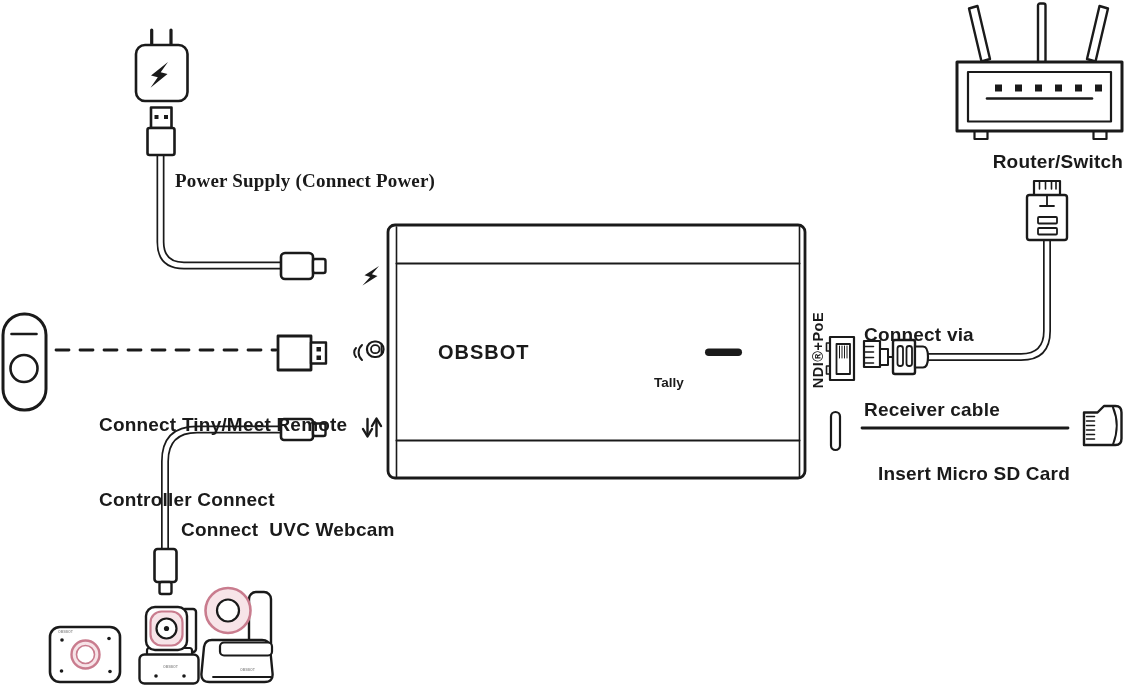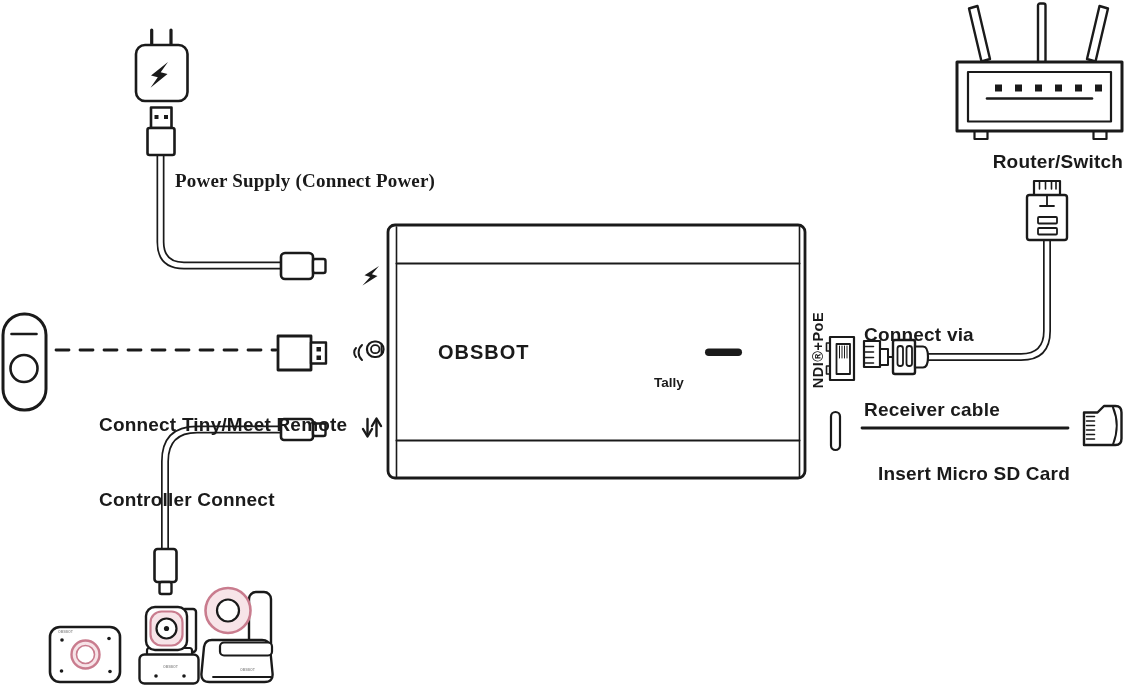--- a/index.html
+++ b/index.html
@@ -212,20 +212,21 @@
     </g>
   </svg>
 
   <div class="label" style="left:175px;top:168px;font-family:Liberation Serif, serif;">Power Supply (Connect Power)</div>
 
   <div class="label" style="left:55px;top:362px;margin-left:44px;">
     <div>Connect Tiny/Meet Remote</div>
     <div>Controller Connect</div>
   </div>
 
+  <div class="label" style="left:181px;top:517px;">Connect  UVC Webcam</div>
 
   <div class="label center" style="left:957px;top:149px;width:166px;">Router/Switch</div>
 
   <div class="label" style="left:864px;top:272px;">
     <div>Connect via</div>
     <div>Receiver cable</div>
   </div>
 
   <div class="label" style="left:878px;top:441px;margin-top:20px;">Insert Micro SD Card</div>
 

